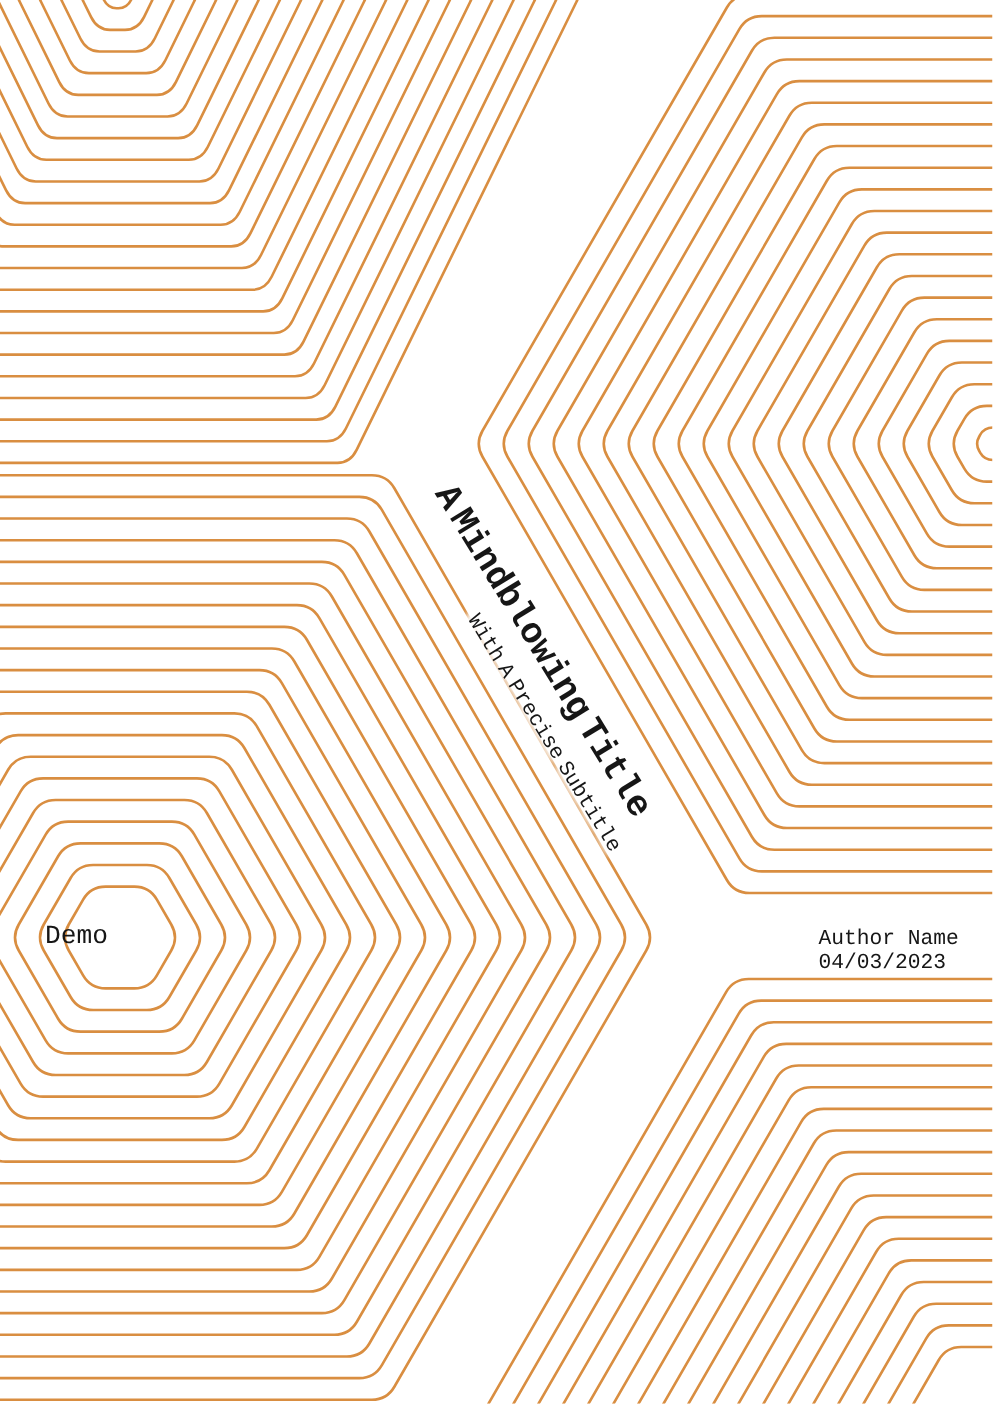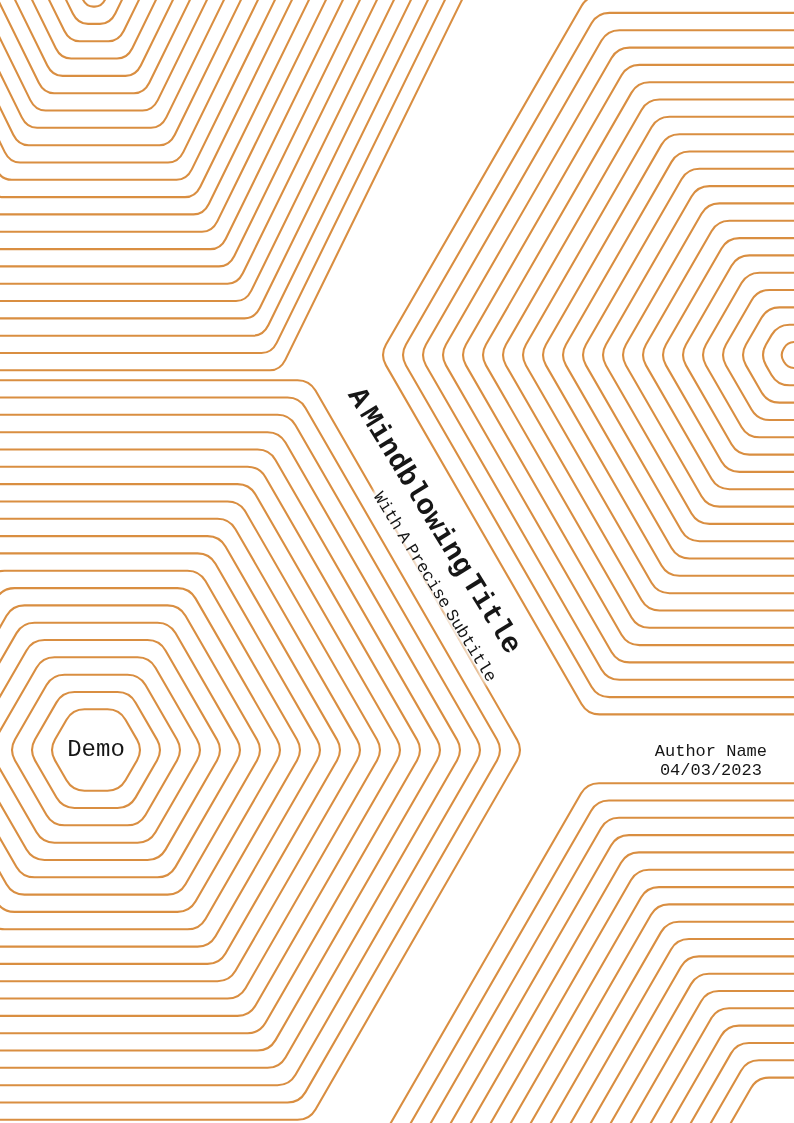--- a/index.html
+++ b/index.html
@@ -46,30 +46,29 @@
     font-size: 17px;
     line-height: 19px;
     margin: 8px 0 0 100px;
     word-spacing: -0.3em;
   }
   .badge {
     position: absolute;
     left: 36px;
     top: 737px;
     width: 120px;
-    text-align: center;
-    font-size: 24px;
+    font-size: 21px;
     line-height: 25px;
     z-index: 2;
   }
   .author-block {
     position: absolute;
     right: 27px;
     top: 742px;
-    text-align: center;
+    text-align: left;
     font-size: 17px;
     line-height: 19px;
     z-index: 2;
   }
 </style>
 </head>
 <body>
 
 <div class="page">
 

